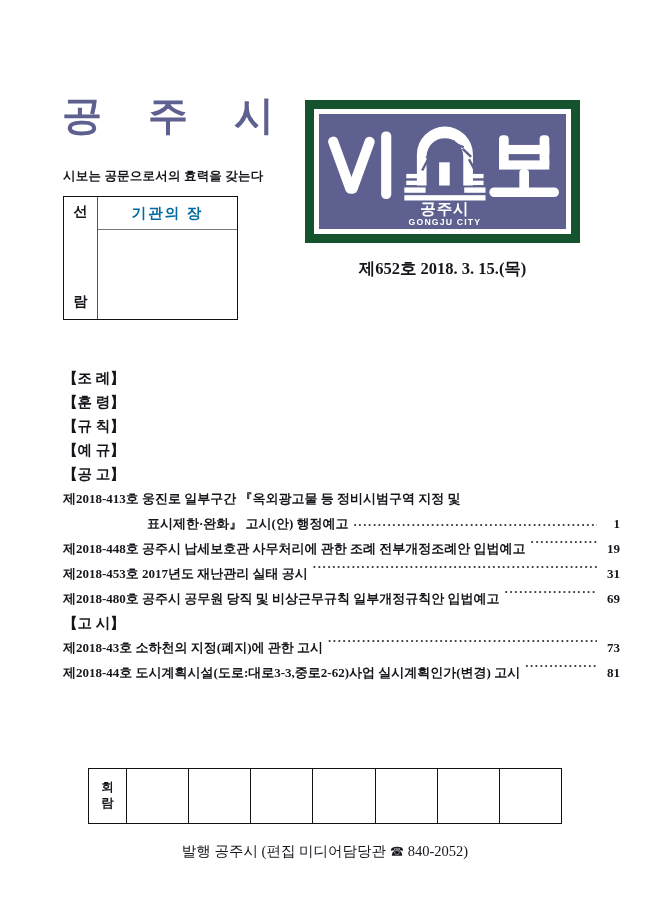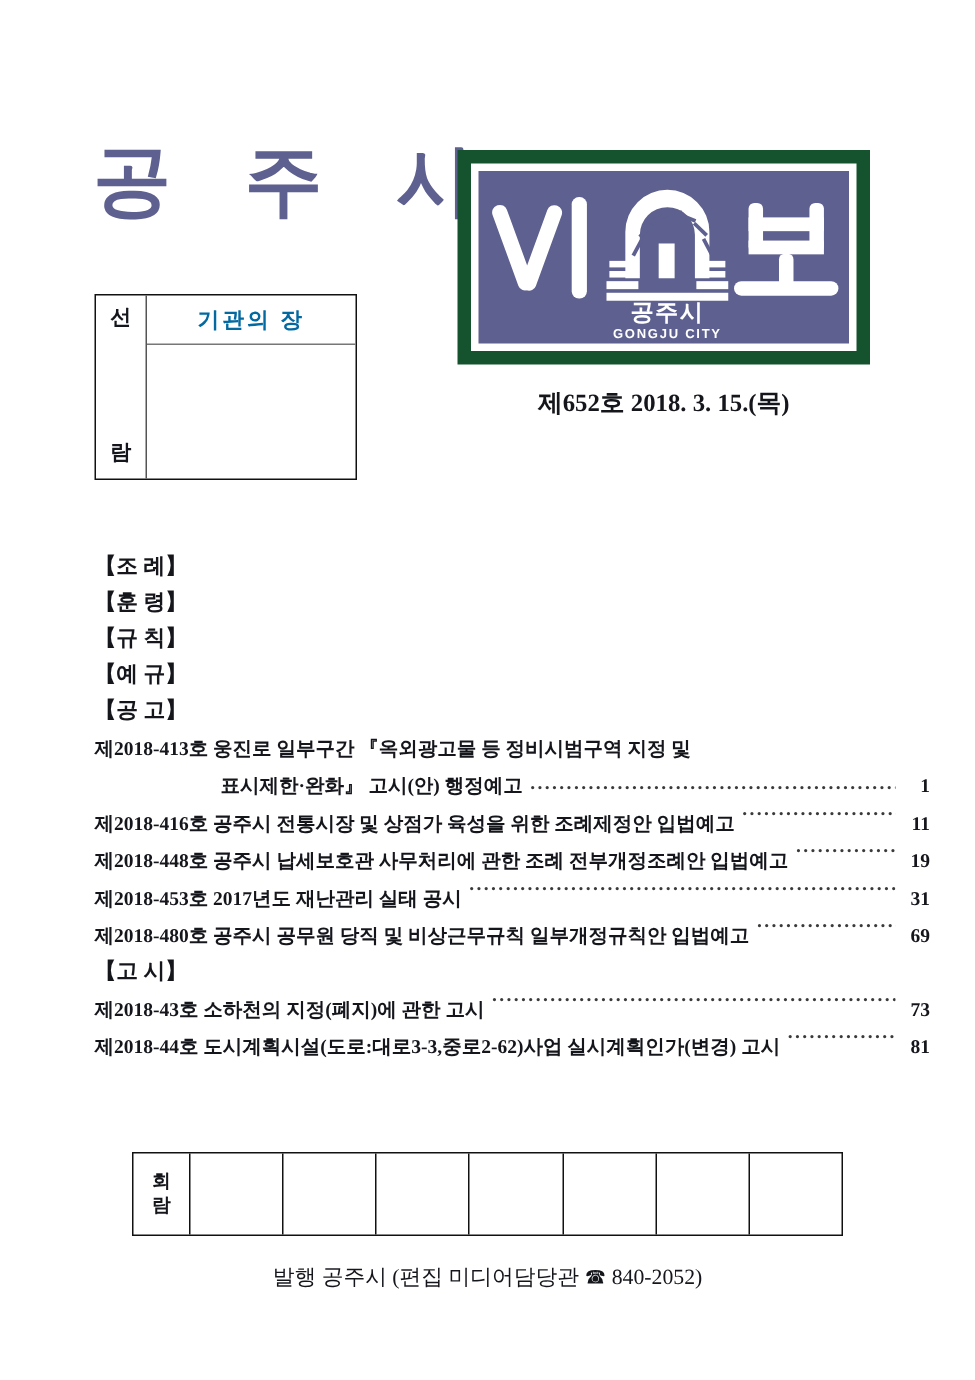--- a/index.html
+++ b/index.html
@@ -28,21 +28,21 @@
     position: absolute;
     left: 0; top: 0;
     width: 650px;
     height: 300px;
   }
 
   .city-title {
     position: absolute;
     left: 62px;
     top: 96px;
-    font-size: 52px;
+    font-size: 40px;
     font-weight: bold;
     color: #5e618f;
     letter-spacing: 18px;
     line-height: 1;
     white-space: nowrap;
   }
 
   .tagline {
     position: absolute;
     left: 63px;
@@ -270,20 +270,21 @@
 </style>
 </head>
 <body>
 
 <div class="page">
 
   <div class="masthead">
 
     <div class="city-title">공 주 시</div>
 
+    <div class="tagline">시보는 공문으로서의 효력을 갖는다</div>
 
     <div class="seonram-box">
       <div class="seonram-left">
         <span>선</span>
         <span>람</span>
       </div>
       <div class="seonram-right">
         <div class="seonram-head">기관의 장</div>
         <div class="seonram-body"></div>
       </div>
@@ -355,25 +356,20 @@
       <div class="section-head"><span class="sh-inner">【공   고】</span></div>
       <div class="toc-entry two-line">
         <span class="toc-line1">제2018-413호 웅진로 일부구간 『옥외광고물 등 정비시범구역 지정 및</span>
         <span class="toc-line2">
           <span class="toc-label">표시제한·완화』 고시(안) 행정예고</span>
           <span class="toc-dots"></span>
           <span class="toc-page">1</span>
         </span>
       </div>
       <div class="toc-entry">
-        <span class="toc-label">제2018-416호 공주시 전통시장 및 상점가 육성을 위한 조례제정안 입법예고</span>
-        <span class="toc-dots"></span>
-        <span class="toc-page">11</span>
-      </div>
-      <div class="toc-entry">
         <span class="toc-label">제2018-448호 공주시 납세보호관 사무처리에 관한 조례 전부개정조례안 입법예고</span>
         <span class="toc-dots"></span>
         <span class="toc-page">19</span>
       </div>
       <div class="toc-entry">
         <span class="toc-label">제2018-453호 2017년도 재난관리 실태 공시</span>
         <span class="toc-dots"></span>
         <span class="toc-page">31</span>
       </div>
       <div class="toc-entry">

